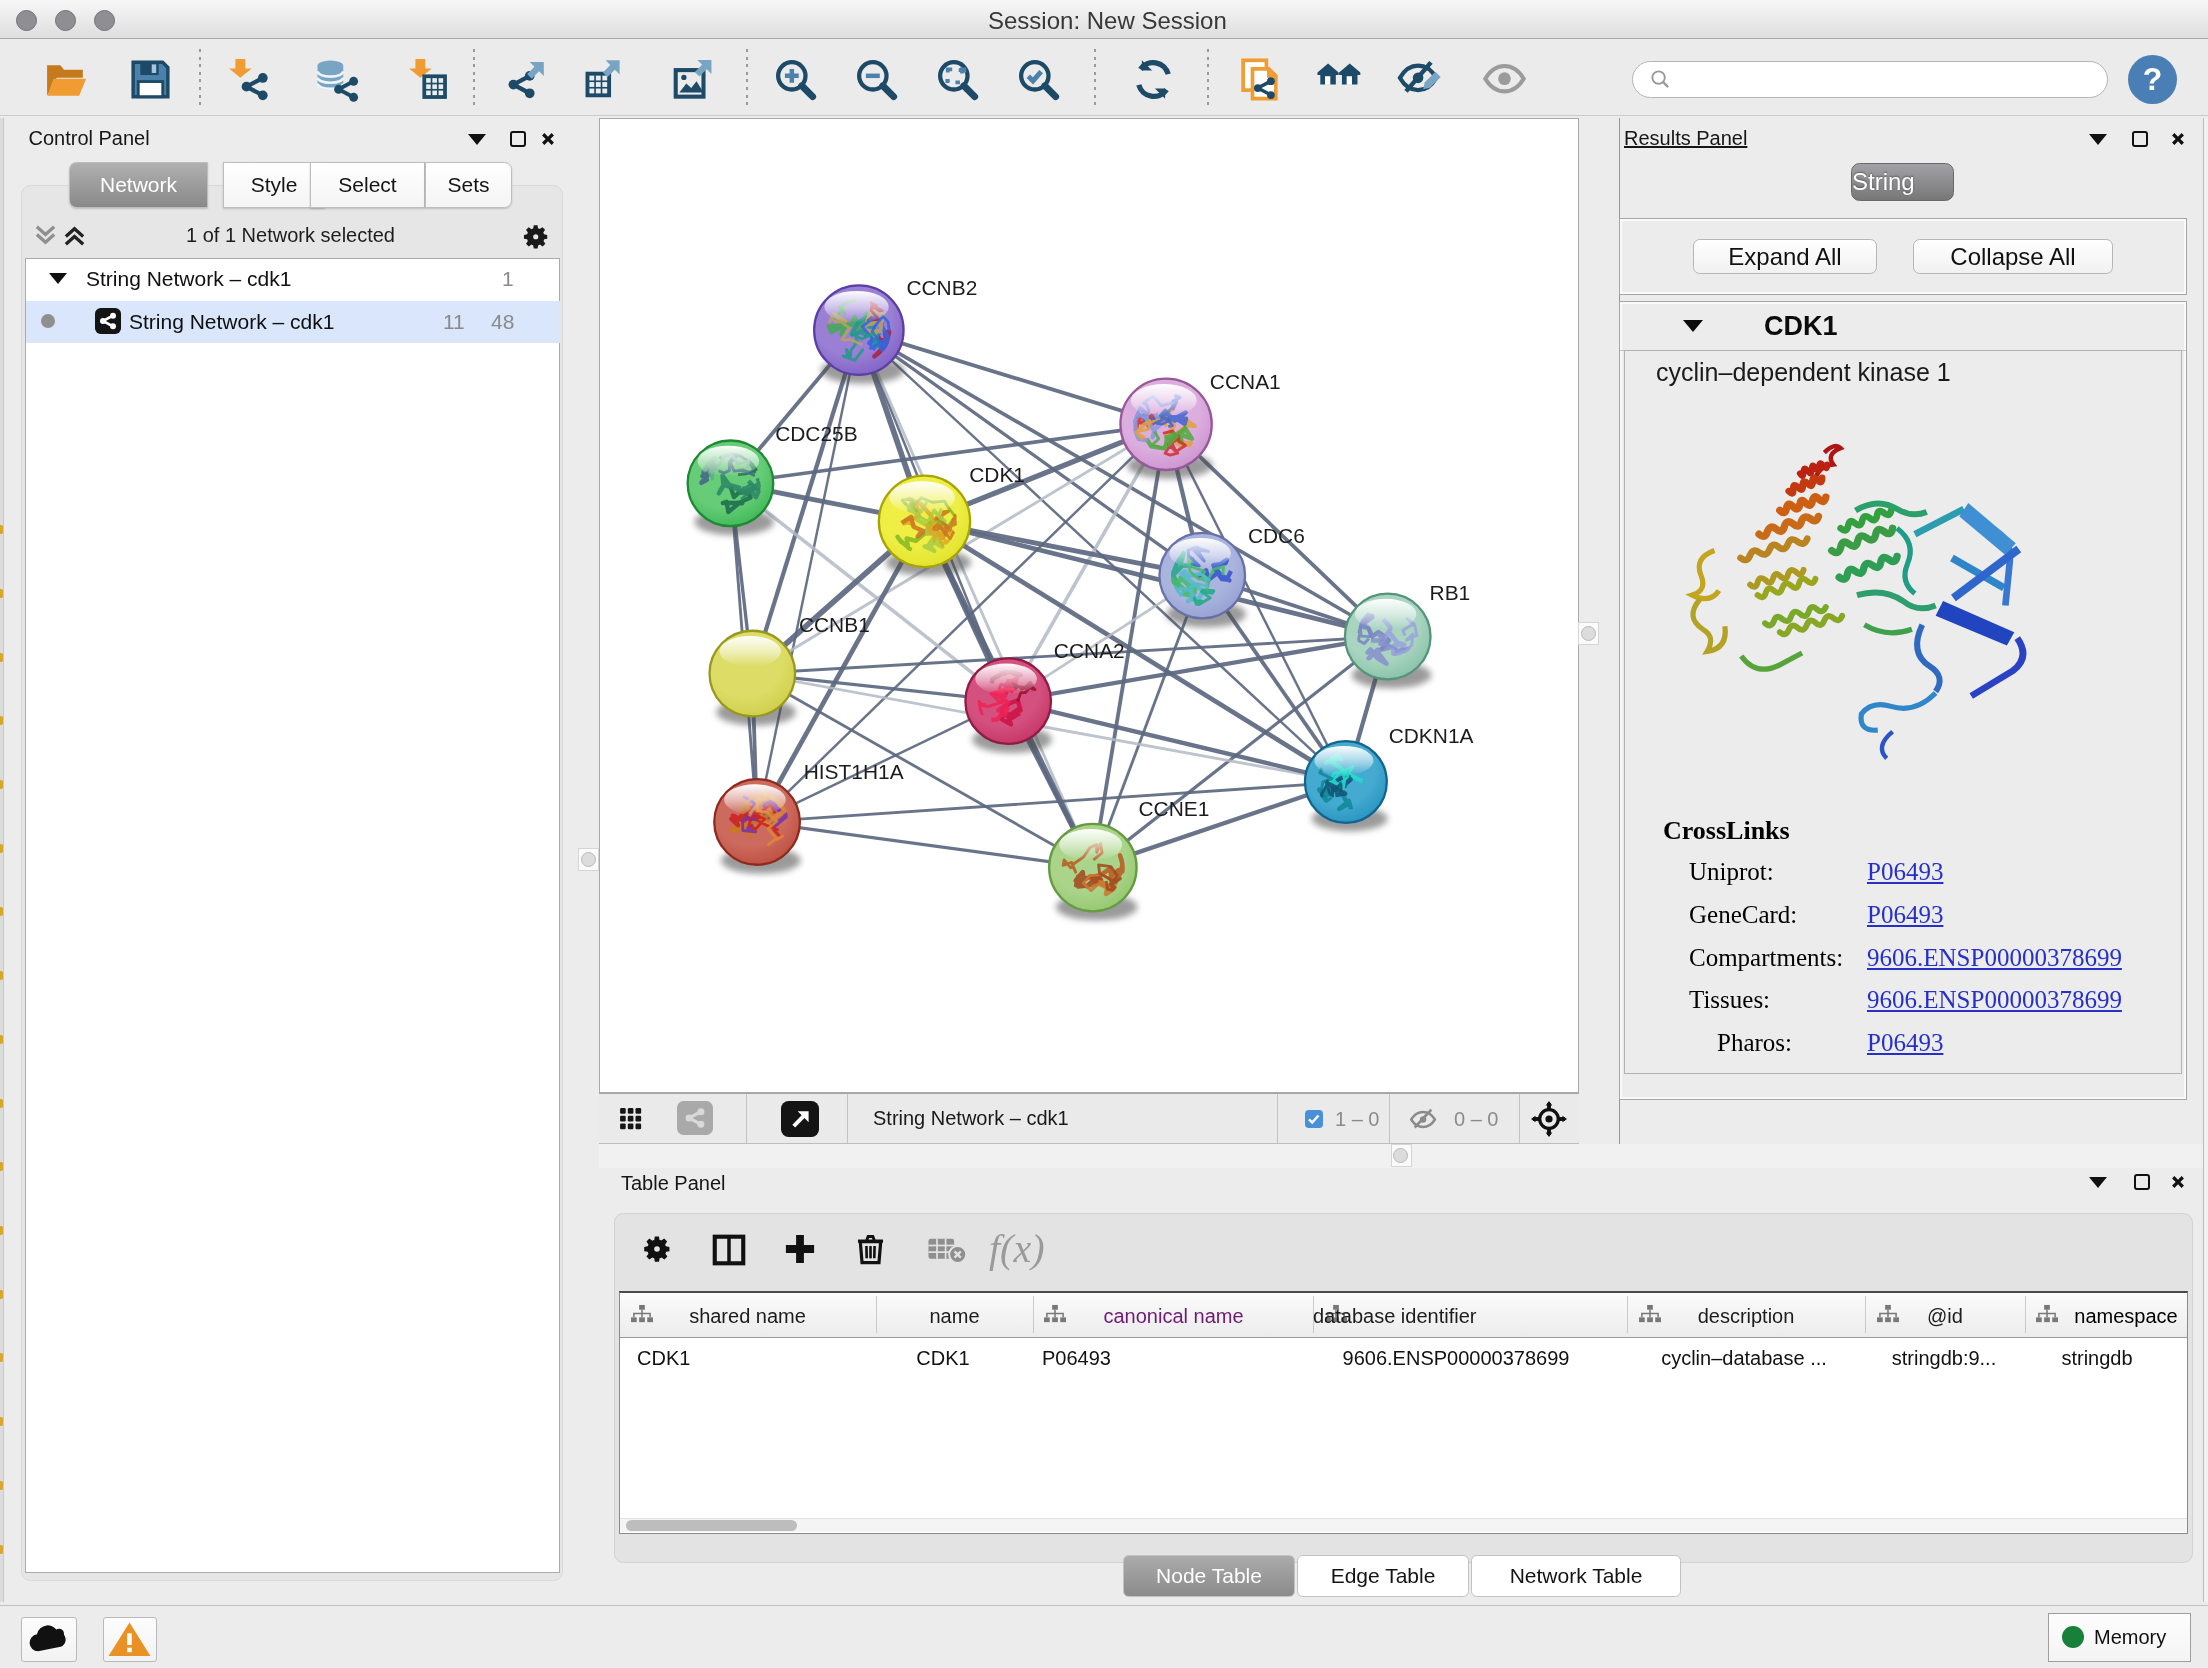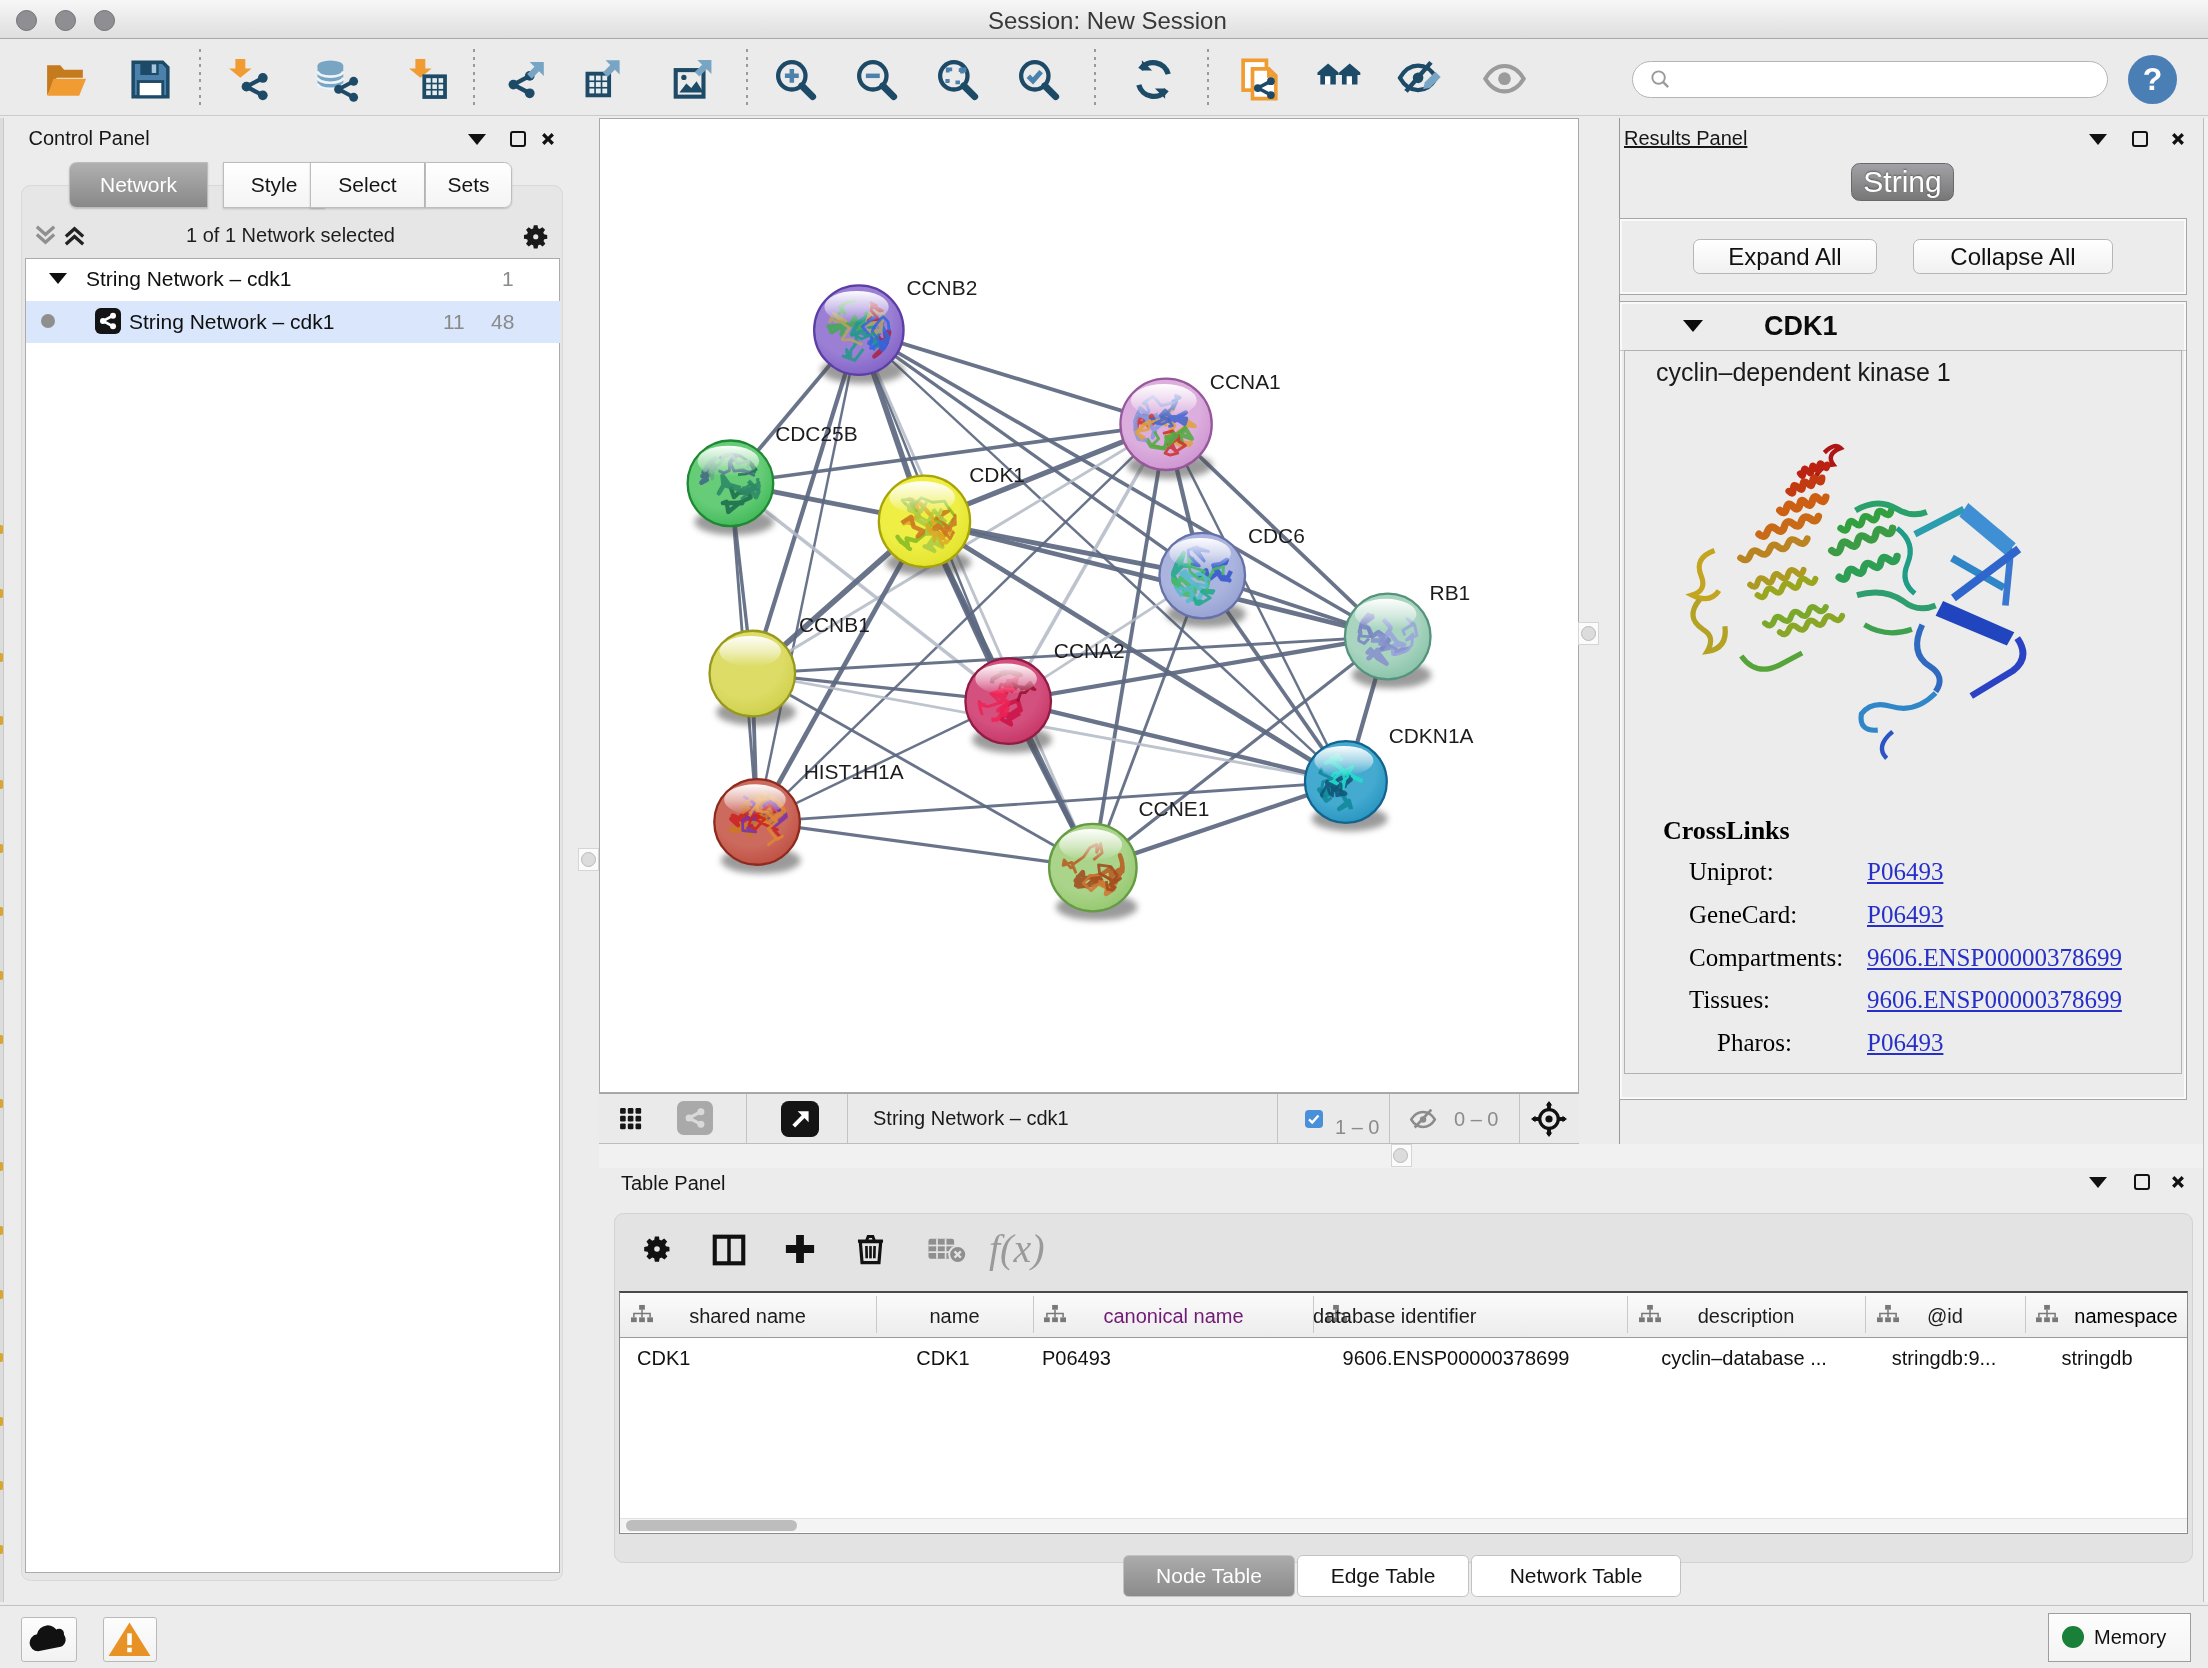--- a/index.html
+++ b/index.html
@@ -523,21 +523,21 @@
 <div style="position:absolute;left:1277px;top:1094px;width:1px;height:49px;background:#c3c3c3;"></div>
 <div style="position:absolute;left:1389px;top:1094px;width:1px;height:49px;background:#c3c3c3;"></div>
 <div style="position:absolute;left:1519px;top:1094px;width:1px;height:49px;background:#c3c3c3;"></div>
 <div style="position:absolute;left:781px;top:1101px;width:38px;height:36px;background:#141414;border-radius:7.6px;"><svg width="38" height="36" viewBox="0 0 24 23">
         <path d="M10.5 6.5 h7 v7 l-2.6-2.6 -6 6 -1.8-1.8 6-6z" fill="#fff"></path>
       </svg></div>
 <div style="position:absolute;left:873px;top:1107px;font:normal 20px 'Liberation Sans', sans-serif;color:#1a1a1a;white-space:nowrap;">String Network – cdk1</div>
 <div style="position:absolute;left:1305px;top:1110px;width:18px;height:18px;background:#4a90d9;border-radius:3.8px;"><svg width="18" height="18" viewBox="0 0 20 20">
         <path d="M4.5 10.5 l3.5 3.5 7-8" stroke="#fff" stroke-width="2.6" fill="none"></path>
       </svg></div>
-<div style="position:absolute;left:1335px;top:1108px;font:normal 20px 'Liberation Sans', sans-serif;color:#8b8b8b;white-space:nowrap;margin-top:8px;">1 – 0</div>
+<div style="position:absolute;left:1335px;top:1108px;font:normal 20px 'Liberation Sans', sans-serif;color:#8b8b8b;white-space:nowrap;">1 – 0</div>
 <svg style="position:absolute;left:1408px;top:1106px" width="32" height="27" viewBox="0 0 24 20">
       <path d="M2.4 10 C4.6 6.4 8 4.4 11.3 4.4 c3.3 0 6.7 2 8.9 5.6 c-2.2 3.6-5.6 5.6-8.9 5.6 c-3.3 0-6.7-2-8.9-5.6z" fill="none" stroke="#8b8b8b" stroke-width="1.8"></path>
       <circle cx="11.3" cy="10" r="2.4" fill="#8b8b8b"></circle>
       <line x1="5" y1="16" x2="17.5" y2="2.6" stroke="#8b8b8b" stroke-width="2"></line>
     </svg>
 <div style="position:absolute;left:1454px;top:1108px;font:normal 20px 'Liberation Sans', sans-serif;color:#8b8b8b;white-space:nowrap;">0 – 0</div>
 <svg style="position:absolute;left:1531px;top:1101px" width="36" height="36" viewBox="0 0 24 24">
       <circle cx="12" cy="12" r="6.2" fill="none" stroke="#101010" stroke-width="2.2"></circle>
       <circle cx="12" cy="12" r="2.4" fill="#101010"></circle>
       <g stroke="#101010" stroke-width="2.6">
@@ -556,21 +556,21 @@
 <div style="position:absolute;left:599px;top:1144px;width:1604px;height:24px;background:#f1f1f1;"></div>
 <div style="position:absolute;left:1391px;top:1144px;width:21px;height:23px;background:#fbfbfb;border:1px solid #d5d5d5;"></div>
     <div style="position:absolute;left:1393px;top:1148px;width:15px;height:15px;border-radius:50%;background:#dcdcdc;border:1px solid #b9b9b9"></div>
 <div style="position:absolute;left:1619px;top:118px;width:584px;height:1026px;background:#ececec;border-left:1.9px solid #989898;"></div>
 <div style="position:absolute;left:1624px;top:127px;font:normal 20px 'Liberation Sans', sans-serif;color:#161616;white-space:nowrap;text-decoration:underline;">Results Panel</div>
 <div style="position:absolute;left:2089px;top:134px;width:0;height:0;border-left:9px solid transparent;border-right:9px solid transparent;border-top:11px solid #111"></div>
 <div style="position:absolute;left:2132px;top:131px;width:16px;height:16px;border:2.4px solid #111;border-radius:2.9px"></div>
 <svg style="position:absolute;left:2169px;top:130px" width="18" height="18" viewBox="0 0 20 20">
       <path d="M3.4 6 6 3.4 10 7.4 14 3.4 16.6 6 12.6 10 16.6 14 14 16.6 10 12.6 6 16.6 3.4 14 7.4 10z" fill="#111"></path>
     </svg>
-<div style="position:absolute;left:1851px;top:163px;width:103px;height:38px;background:linear-gradient(#a2a2a6,#777);border:1px solid #69696d;border-radius:8.6px;color:#fff;font-size:30px;text-align:center;line-height:36px;text-shadow:0 -1px 1.9px rgba(0,0,0,0.4);">String</div>
+<div style="position:absolute;left:1851px;top:163px;width:103px;height:38px;background:linear-gradient(#a2a2a6,#777);border:1px solid #69696d;border-radius:8.6px;color:#fff;font-size:24px;line-height:36px;text-shadow:0 -1px 1.9px rgba(0,0,0,0.4);">String</div>
 <div style="position:absolute;left:1619px;top:218px;width:568px;height:77px;background:#ececec;border:1px solid #a6a6a6;box-shadow:inset 0 0 0 1.9px #fafafa;"></div>
 <div style="position:absolute;left:1693px;top:239px;width:184px;height:35px;background:linear-gradient(#fff,#f1f1f1);border:1px solid #b6b6b6;border-radius:6.7px;font-size:24px;text-align:center;line-height:33px;color:#111;">Expand All</div>
 <div style="position:absolute;left:1913px;top:239px;width:200px;height:35px;background:linear-gradient(#fff,#f1f1f1);border:1px solid #b6b6b6;border-radius:6.7px;font-size:24px;text-align:center;line-height:33px;color:#111;">Collapse All</div>
 <div style="position:absolute;left:1619px;top:301px;width:568px;height:799px;background:#ececec;border:1px solid #a6a6a6;box-shadow:inset 0 0 0 1.9px #fafafa;"></div>
 <div style="position:absolute;left:1620px;top:302px;width:566px;height:49px;border-bottom:1px solid #c6c6c6;"></div>
 <div style="position:absolute;left:1683px;top:320px;width:0;height:0;border-left:10px solid transparent;border-right:10px solid transparent;border-top:12px solid #0c0c0c"></div>
 <div style="position:absolute;left:1764px;top:311px;font:bold 27px 'Liberation Sans', sans-serif;color:#0c0c0c;white-space:nowrap;">CDK1</div>
 <div style="position:absolute;left:1624px;top:350px;width:558px;height:724px;background:#ececec;border:1px solid #b2b2b2;"></div>
 <div style="position:absolute;left:1656px;top:358px;font:normal 25px 'Liberation Sans', sans-serif;color:#1a1a1a;white-space:nowrap;">cyclin–dependent kinase 1</div>
 <div style="position:absolute;left:1670px;top:439px;width:371px;height:327px;"><svg width="371" height="327" viewBox="0 0 500 440">

